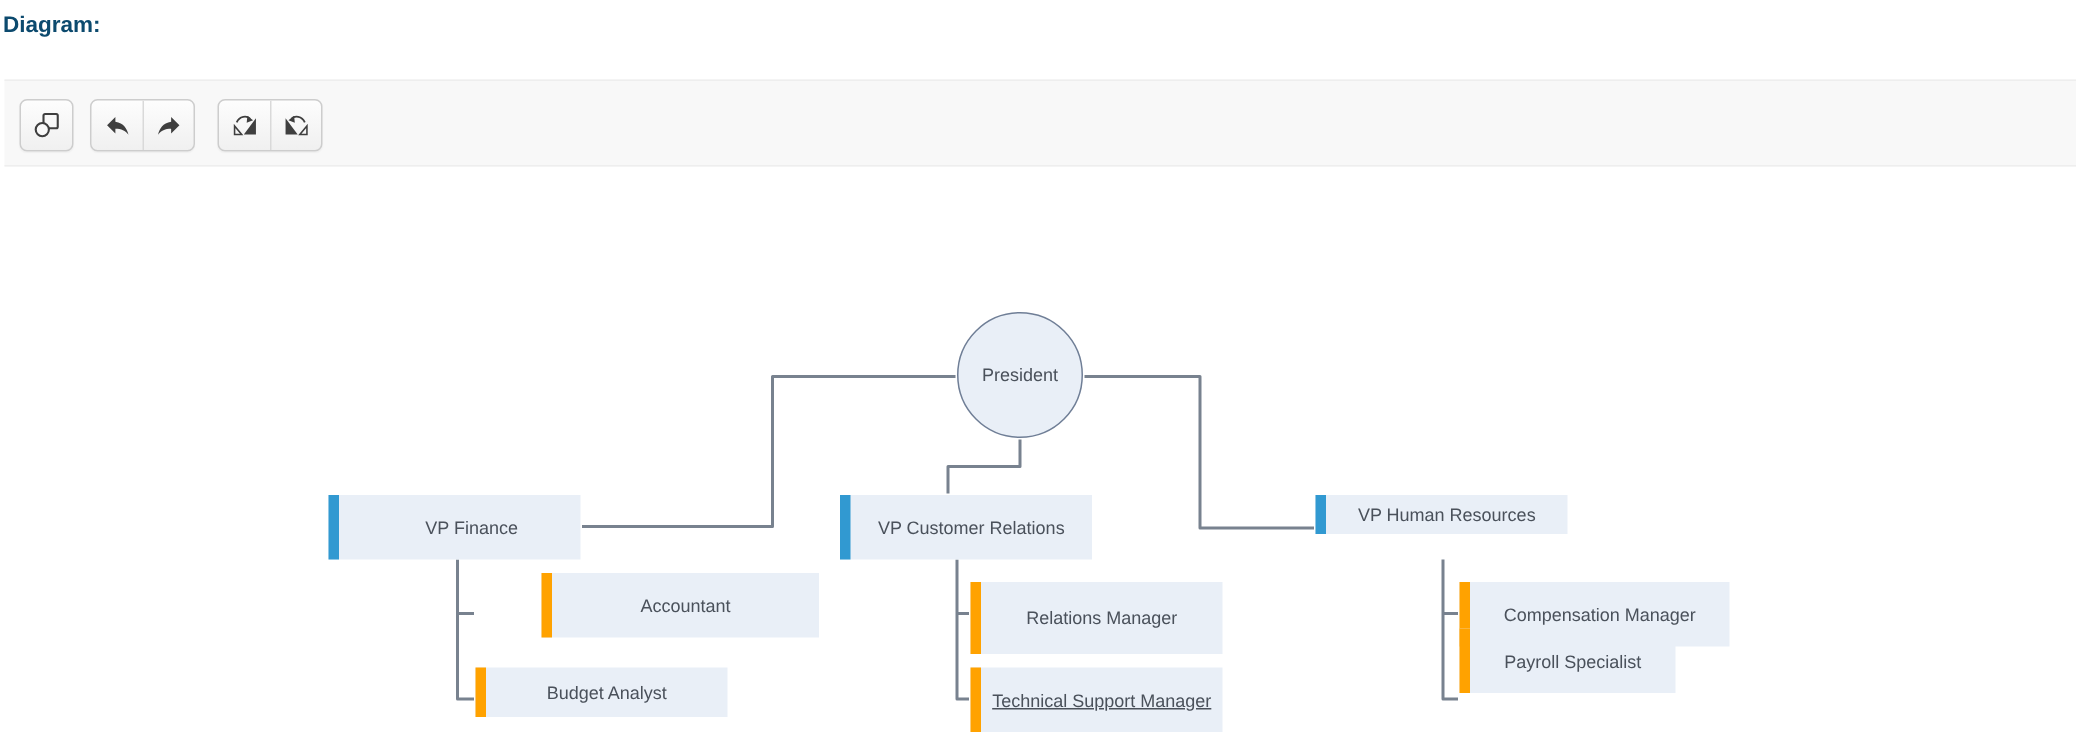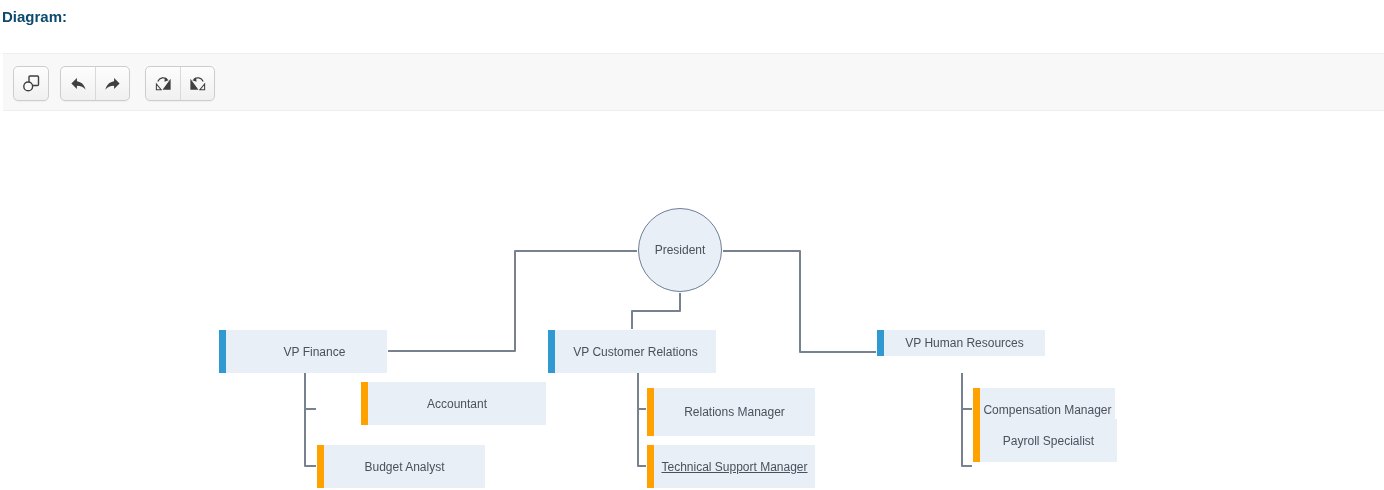--- a/index.html
+++ b/index.html
@@ -143,21 +143,21 @@
       <path d="M 637 251 H 515 V 351 H 388"></path>
       <path d="M 723 251 H 800 V 352 H 876"></path>
       <path d="M 680 293 V 311 H 632 V 329"></path>
       <path d="M 305 373 V 409 H 316 M 305 409 V 466 H 316"></path>
       <path d="M 638 373 V 409 H 646 M 638 409 V 466 H 646"></path>
       <path d="M 962 373 V 409 H 972 M 962 409 V 466 H 972"></path>
     </svg>
 
 <div class="node circle" style="left: 638px; top: 208px; width: 84px; height: 84px;">President</div>
     <div class="node rect blue" style="left: 219px; top: 330px; width: 168px; height: 43px; padding-left: 16px;">VP Finance</div>
-    <div class="node rect blue" style="left: 548px; top: 330px; width: 168px; height: 43px;">VP Customer Relations</div>
+    <div class="node rect blue" style="left: 560px; top: 330px; width: 168px; height: 43px;">VP Customer Relations</div>
     <div class="node rect blue" style="left: 877px; top: 330px; width: 168px; height: 26px;">VP Human Resources</div>
     <div class="node rect orange" style="left: 317px; top: 382px; width: 185px; height: 43px; margin-left: 44px;">Accountant</div>
-    <div class="node rect orange" style="left: 317px; top: 445px; width: 168px; height: 43px;">Budget Analyst</div>
+    <div class="node rect orange" style="left: 317px; top: 445px; width: 168px; height: 33px;">Budget Analyst</div>
     <div class="node rect orange" style="left: 647px; top: 388px; width: 168px; height: 48px;">Relations Manager</div>
     <div class="node rect orange" style="left: 647px; top: 445px; width: 168px; height: 43px; text-decoration: underline;">Technical Support Manager</div>
-    <div class="node rect orange" style="left: 973px; top: 388px; width: 142px; height: 43px;">Compensation Manager</div>
+    <div class="node rect orange" style="left: 973px; top: 388px; width: 180px; height: 43px;">Compensation Manager</div>
     <div class="node rect orange" style="left: 973px; top: 419px; width: 144px; height: 43px;">Payroll Specialist</div>
   </div>
 
 </body></html>

